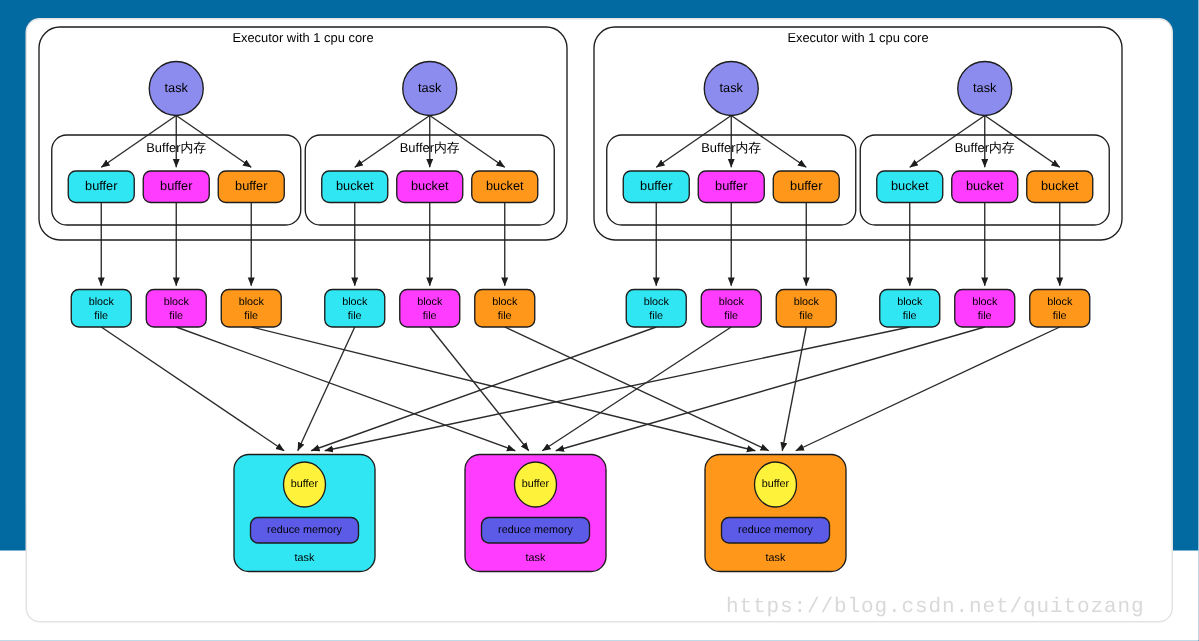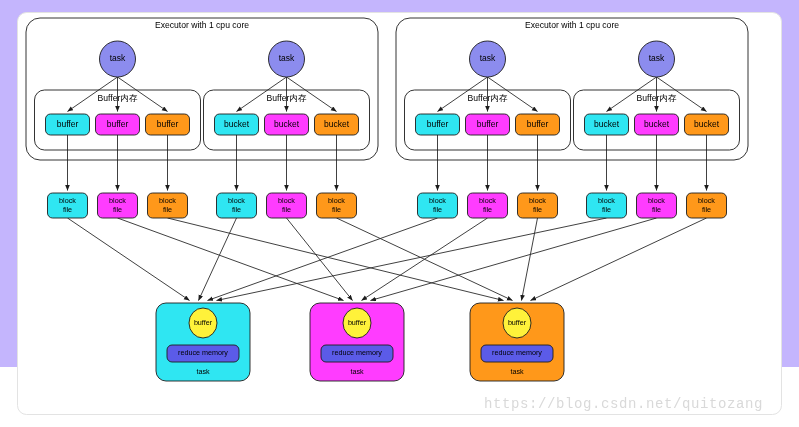--- a/index.html
+++ b/index.html
@@ -1,18 +1,18 @@
 <!DOCTYPE html>
 <html><head>
 <meta charset="utf-8">
 <style>
   html,body{margin:0;padding:0;background:#ffffff;}
   body{width:799px;height:427px;overflow:hidden;
        font-family:"Liberation Sans","DejaVu Sans",sans-serif;}
-  #stage{position:relative;width:799px;height:367px;background:#c4b5fd;}
+  #stage{position:relative;width:799px;height:367px;background:#0369a1;}
   svg{display:block;}
   text{font-family:"Liberation Sans","DejaVu Sans",sans-serif;fill:#000;}
   .lbl{font-size:8.5px;text-anchor:middle;dominant-baseline:middle;}
   .lbl-sm{font-size:7.2px;text-anchor:middle;dominant-baseline:middle;}
   .grp-title{font-size:8.6px;text-anchor:middle;dominant-baseline:middle;}
   .wm{font-family:"Liberation Mono","DejaVu Sans Mono",monospace;
       font-size:14px;fill:#d9d9d9;letter-spacing:0.6px;}
   .edge{stroke:#2b2b2b;stroke-width:0.9;fill:none;}
   .node-stroke{stroke:#1d1d1d;stroke-width:0.9;}
   .frame{fill:none;stroke:#1d1d1d;stroke-width:0.9;}

